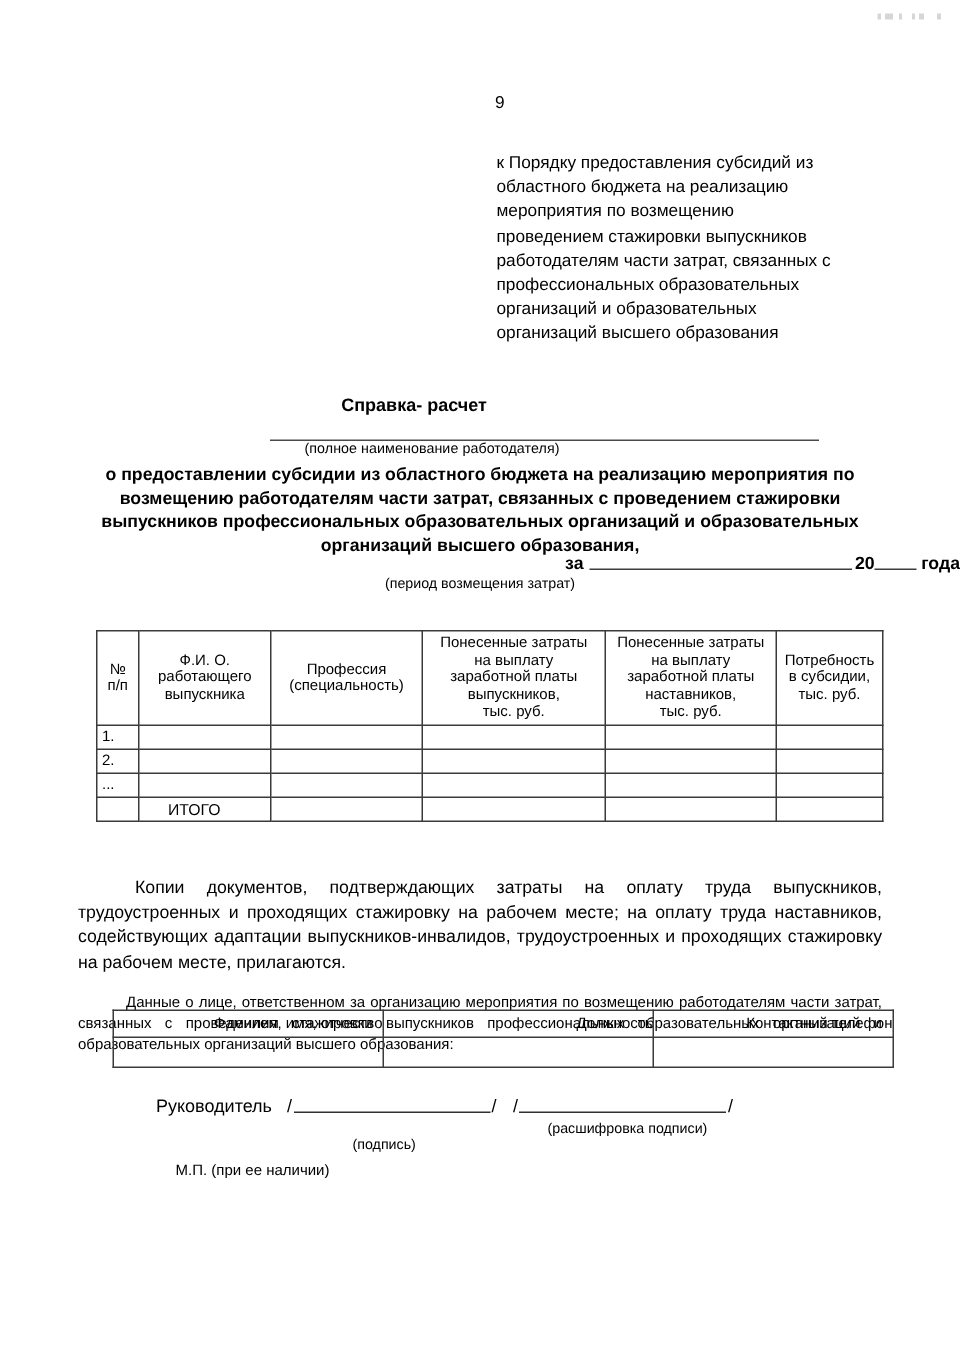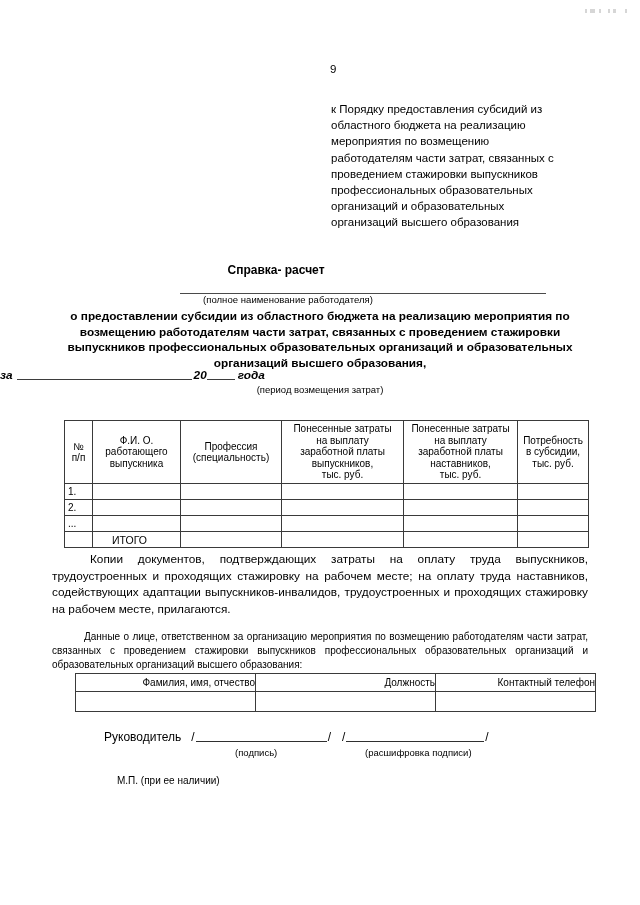--- a/index.html
+++ b/index.html
@@ -98,25 +98,24 @@
     font-size: 11.8px;
     font-weight: bold;
     line-height: 15.6px;
   }
 
   .period-line {
     position: absolute;
     left: 0;
     top: 368px;
     width: 640px;
-    text-align: left;
+    text-align: right;
     font-size: 11.8px;
     font-weight: bold;
     white-space: nowrap;
-    font-style: italic;
   }
   .period-line .blank-long {
     display: inline-block;
     width: 175px;
     border-bottom: 1px solid #3d3d3d;
     margin: 0 2px -1px 4px;
   }
   .period-line .blank-short {
     display: inline-block;
     width: 28px;
@@ -174,20 +173,21 @@
     font-size: 10.5px;
   }
 
   
   .para {
     position: absolute;
     left: 52px;
     width: 536px;
     text-align: justify;
     text-justify: inter-word;
+    margin-top: 32px;
   }
   .para-main {
     top: 551px;
     font-size: 11.8px;
     line-height: 16.5px;
     text-indent: 38px;
   }
   .para-small {
     top: 630px;
     font-size: 10px;
@@ -227,21 +227,21 @@
   .sig-row .sig-blank.one { width: 131px; }
   .sig-row .sig-blank.two { width: 138px; }
   .sig-row .slash { padding: 0 1px; }
   .sig-row .gap { display: inline-block; width: 9px; }
 
   .sig-caption {
     position: absolute;
     top: 747px;
     font-size: 9.5px;
   }
-  .sig-caption.signature { left: 235px; }
+  .sig-caption.signature { left: 235px; margin-top: 11px; }
   .sig-caption.decode { left: 365px; }
 
   .stamp-note {
     position: absolute;
     left: 117px;
     top: 775px;
     font-size: 10px;
   }
 </style>
 </head>
@@ -252,22 +252,22 @@
   <div class="scan-speckle"></div>
 
   <div class="sheet-inner">
 
     <div class="page-number">9</div>
 
     <div class="ref-block">
       <div>к Порядку предоставления субсидий из</div>
       <div>областного бюджета на реализацию</div>
       <div>мероприятия по возмещению</div>
+      <div>проведением стажировки выпускников</div>
       <div>работодателям части затрат, связанных с</div>
-      <div>проведением стажировки выпускников</div>
       <div>профессиональных образовательных</div>
       <div>организаций и образовательных</div>
       <div>организаций высшего образования</div>
     </div>
 
     <div class="doc-title">Справка- расчет</div>
 
     <div class="fill-rule"></div>
     <div class="fill-caption">(полное наименование работодателя)</div>
 

